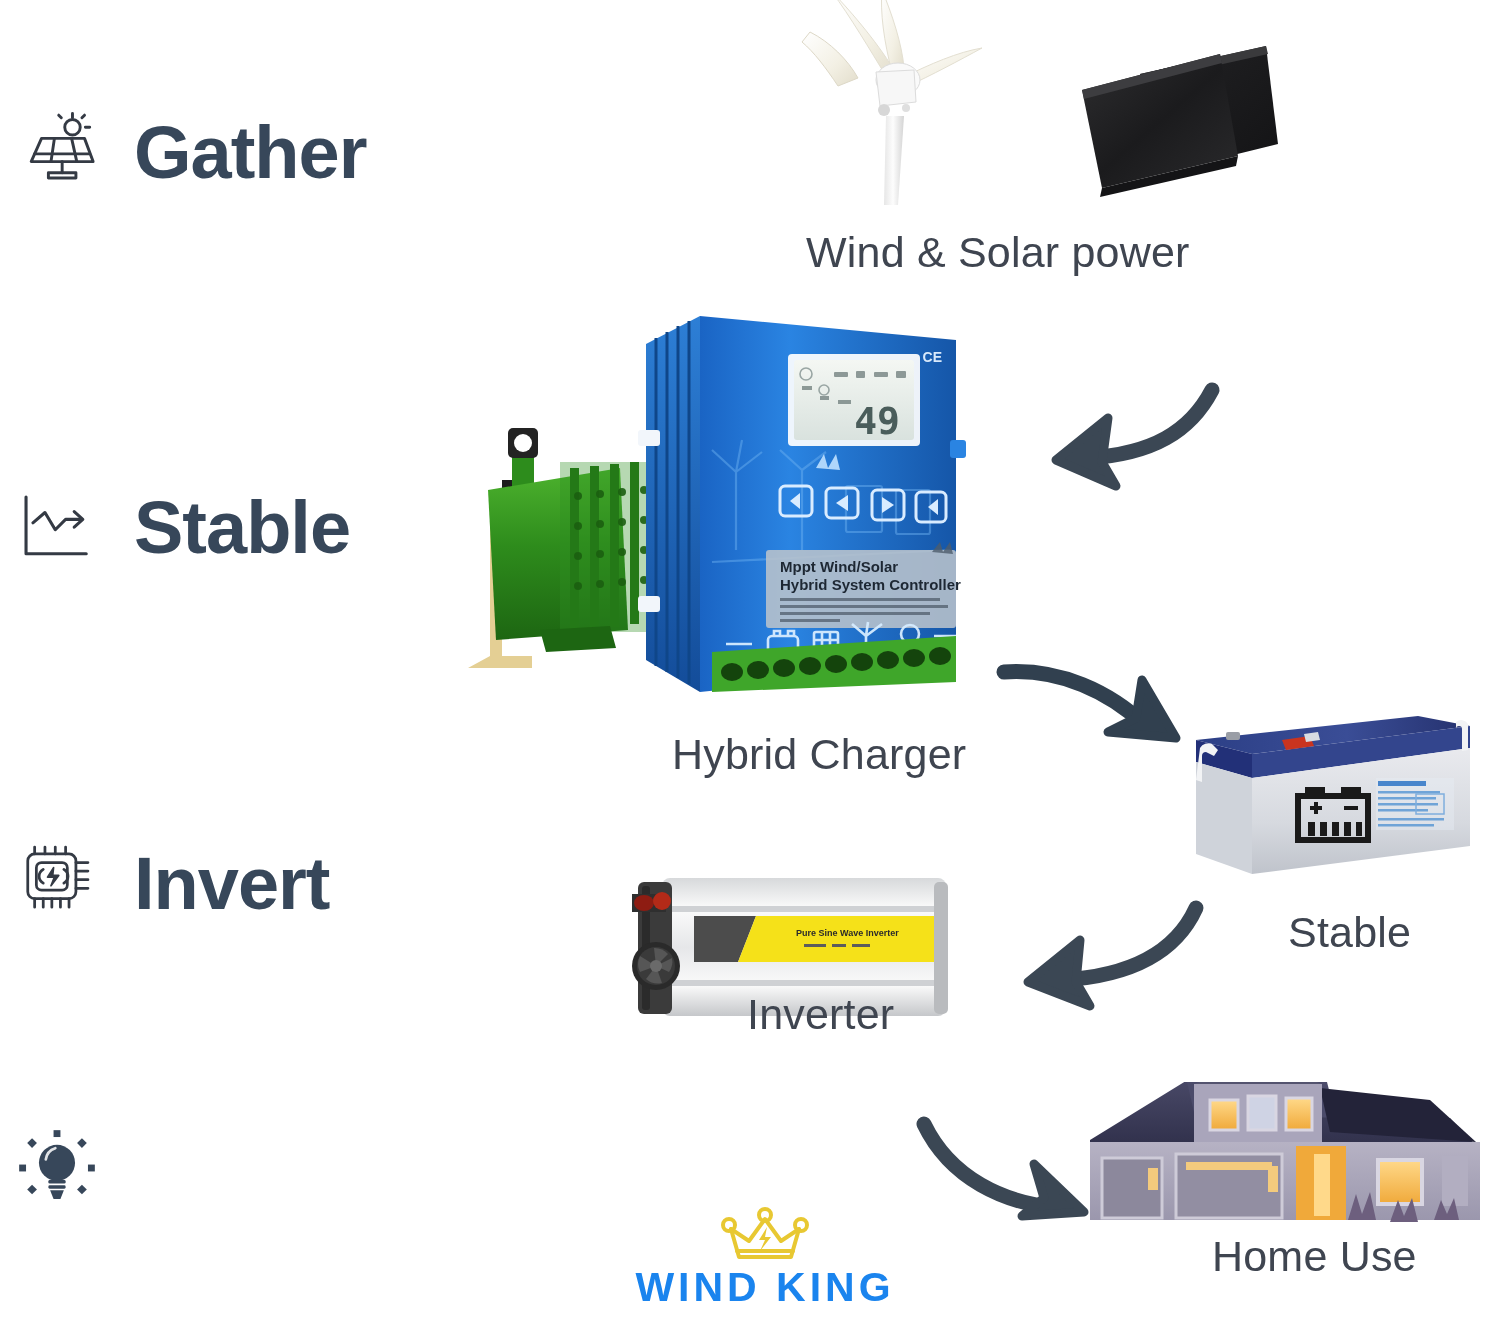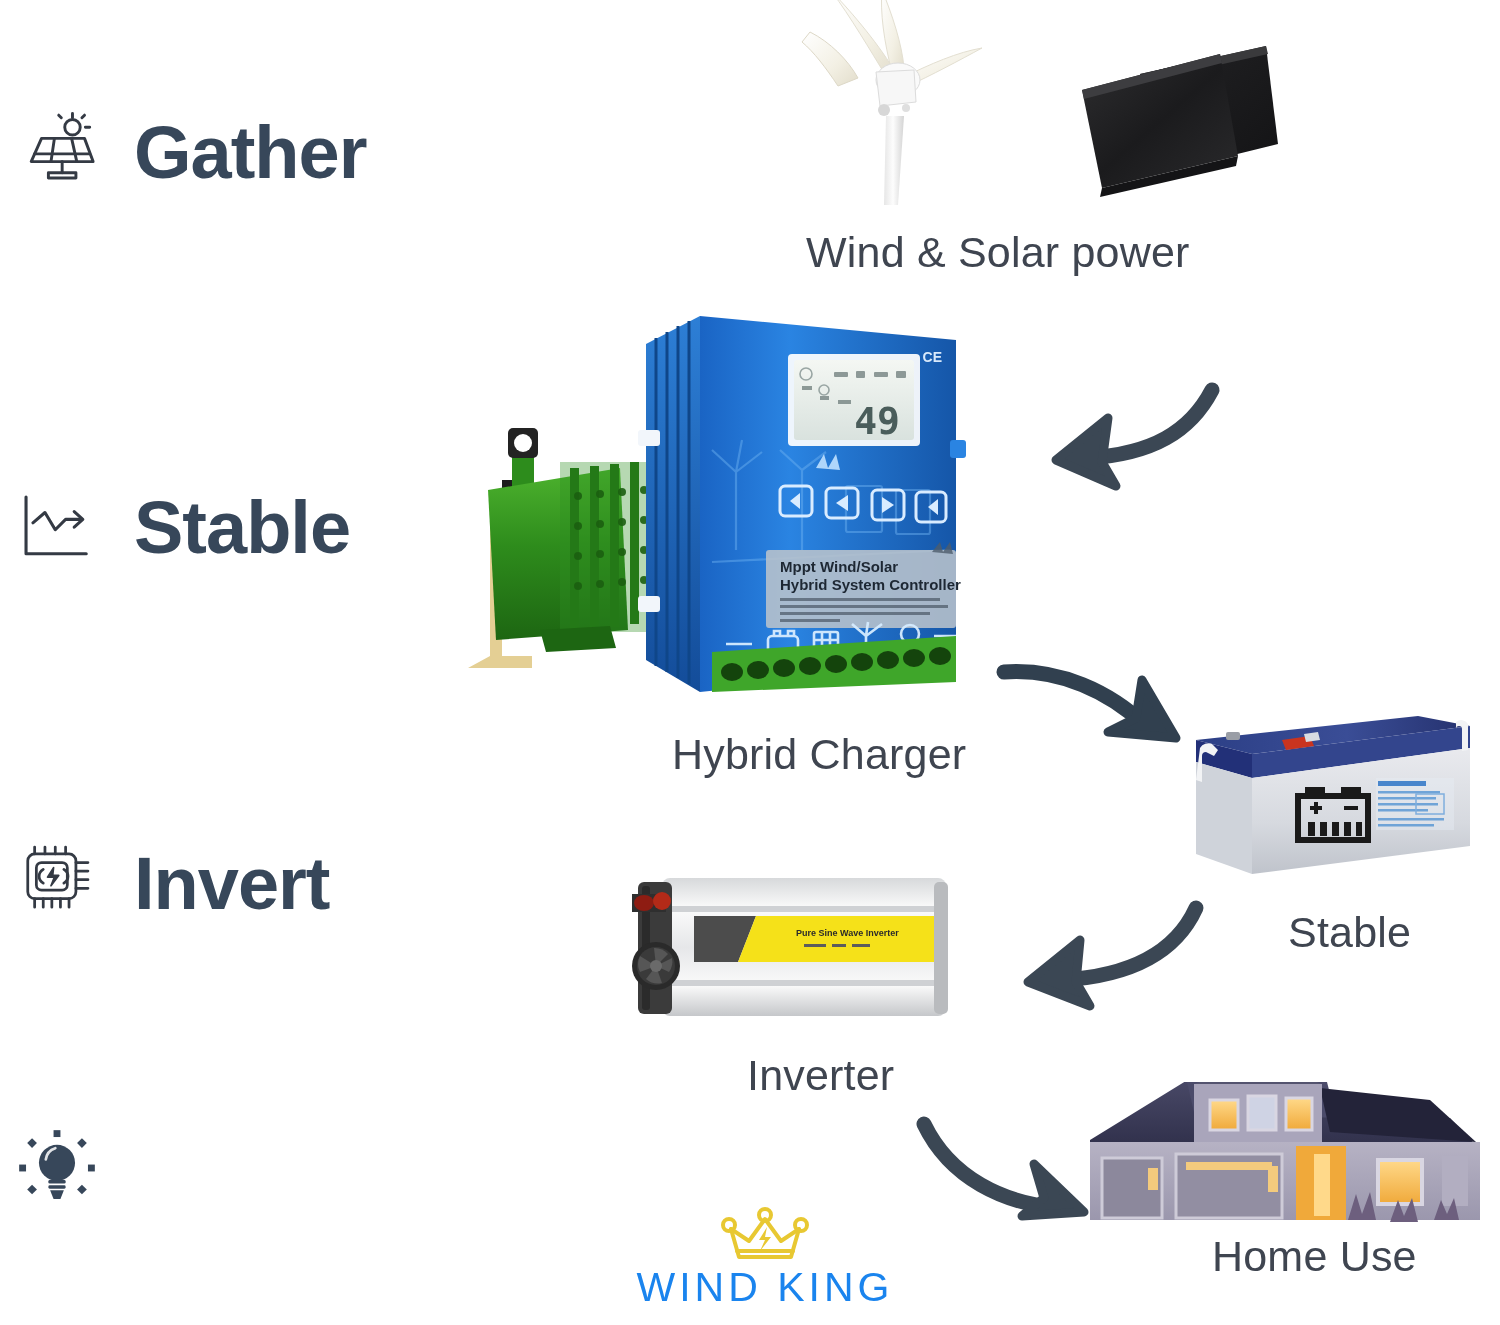--- a/index.html
+++ b/index.html
@@ -27,21 +27,21 @@
 
   
   .caption{
     position:absolute;
     font-size:43px;color:#3f4550;
     white-space:nowrap;letter-spacing:.2px;
   }
   #cap-windsolar{left:806px;top:228px;}
   #cap-hybrid{left:672px;top:730px;}
   #cap-battery{left:1288px;top:908px;}
-  #cap-inverter{left:747px;top:1051px;}
+  #cap-inverter{left:747px;top:990px;}
   #cap-home{left:1212px;top:1232px;}
 
   
   .art{position:absolute;}
 
   
   #turbine{left:780px;top:-10px;width:230px;height:215px;}
   
   #solarpanels{left:1060px;top:40px;width:220px;height:160px;}
 
@@ -62,21 +62,21 @@
   #arrow-1{left:1030px;top:378px;width:195px;height:115px;}
   #arrow-2{left:990px;top:640px;width:225px;height:125px;}
   #arrow-3{left:1000px;top:898px;width:215px;height:115px;}
   #arrow-4{left:908px;top:1108px;width:240px;height:115px;}
 
   
   #brand{position:absolute;left:620px;top:1205px;width:290px;height:120px;
          display:flex;flex-direction:column;align-items:center;}
   #brand-crown{width:92px;height:60px;display:block;}
   #brand-text{
-    font-size:41px;font-weight:normal;color:#1a84ee;
+    font-size:41px;font-weight:bold;color:#1a84ee;
     letter-spacing:4px;margin-top:2px;line-height:1;
   }
 </style>
 </head>
 <body>
 
 <div class="stage">
 
   <div class="step" id="step-stable">
     <svg class="step-icon" viewBox="0 0 100 100">

